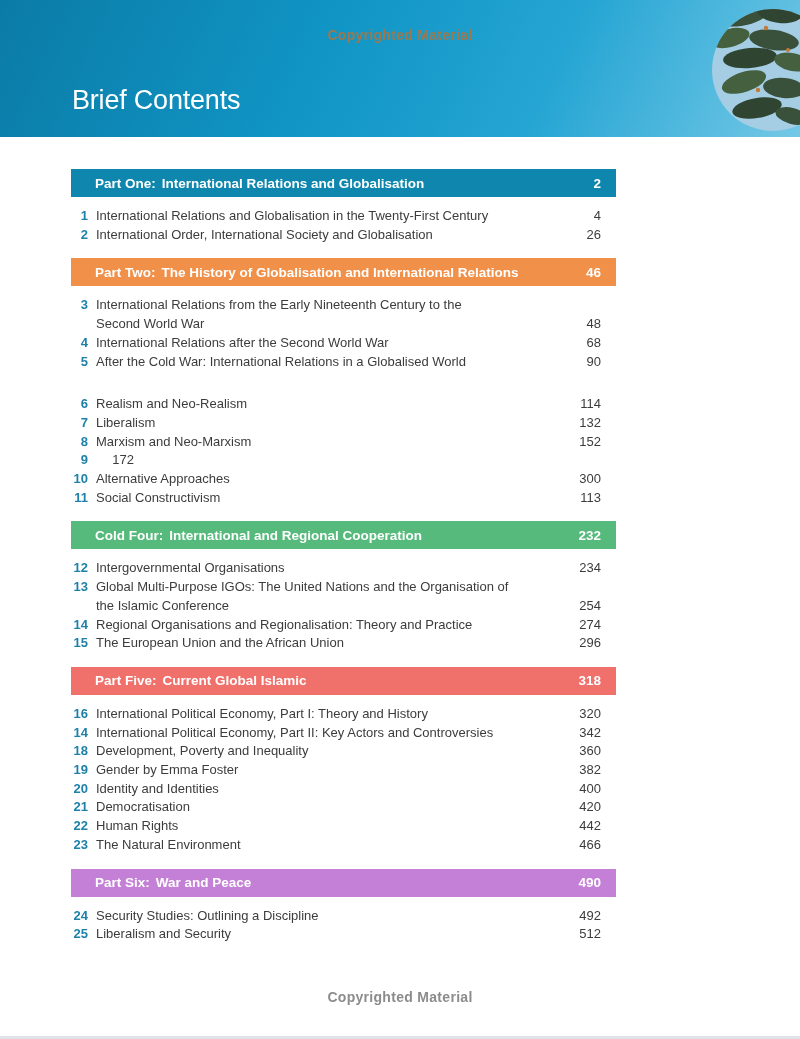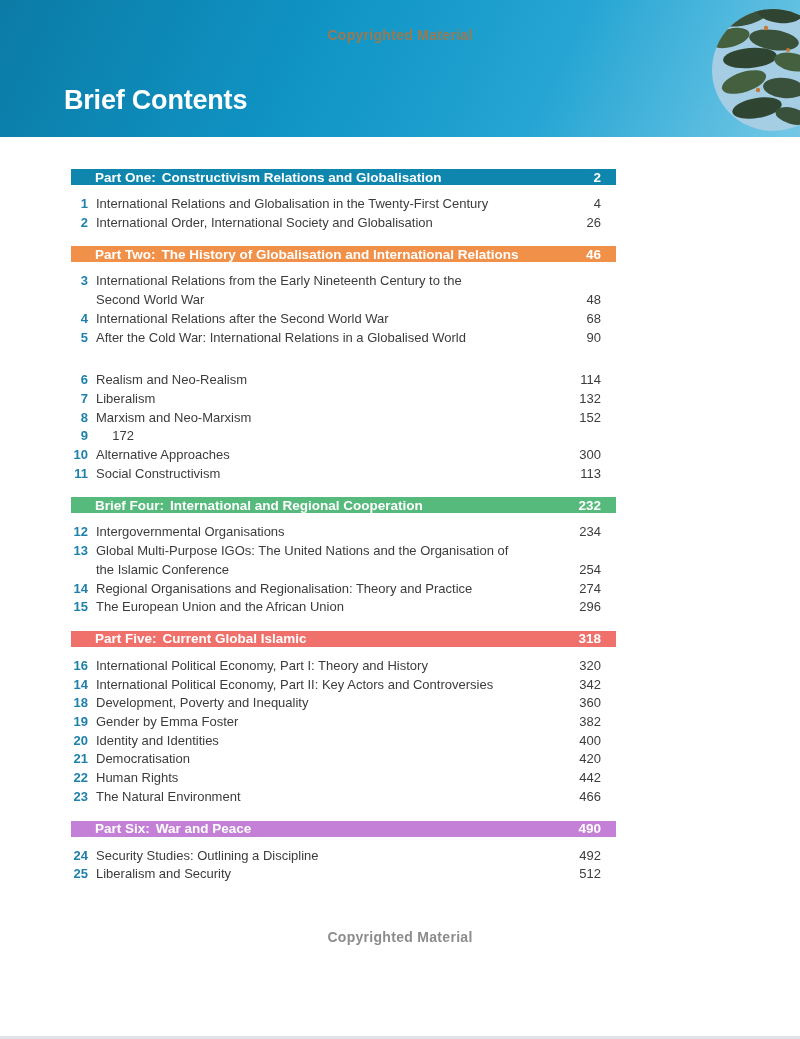--- a/index.html
+++ b/index.html
@@ -11,27 +11,27 @@
   }
   .header{
     position:relative;height:137px;
     background:linear-gradient(115deg,#0b7ba6 0%,#1095c5 40%,#25a5d3 68%,#74c8e6 100%);
   }
   .copyright-top{
     position:absolute;top:27px;left:0;width:100%;text-align:center;
     font-size:14px;font-weight:bold;color:#9b7950;letter-spacing:.3px;
   }
   .page-title{
-    position:absolute;left:64px;top:85px;margin:0;
-    font-size:27px;font-weight:bold;color:#ffffff;letter-spacing:-.2px;
+    position:absolute;left:72px;top:85px;margin:0;
+    font-size:27px;font-weight:normal;color:#ffffff;letter-spacing:-.2px;
   }
   .globe{position:absolute;right:0;top:0;}
   .content{margin:32px 0 0 71px;width:545px;}
   .part-band{
-    height:16px;display:flex;align-items:center;
+    height:28px;display:flex;align-items:center;
     padding:0 15px 0 24px;color:#ffffff;font-size:13.5px;
   }
   .part-label{font-weight:800;margin-right:6px;white-space:nowrap;}
   .part-title{font-weight:700;flex:1;white-space:nowrap;}
   .part-page{font-weight:700;margin-left:auto;text-align:right;}
   .chapters{padding:10px 15px 14px 0;font-size:13px;color:#3c3c3c;}
   .row{display:flex;line-height:18.7px;}
   .cnum{width:17px;flex-shrink:0;text-align:right;font-weight:bold;color:#1e81a9;align-self:flex-start;}
   .ctitle{flex:1;margin-left:8px;white-space:pre-line;}
   .cpage{width:46px;flex-shrink:0;text-align:right;align-self:flex-end;}
@@ -71,21 +71,21 @@
         <circle cx="88" cy="50" r="2" fill="#c47a36"></circle>
         <circle cx="58" cy="90" r="2.2" fill="#c47a36"></circle>
       </g>
     </svg>
   </div>
 
   <div class="content">
       <section class="part">
         <div class="part-band" style="background: rgb(14, 134, 173);">
           <span class="part-label">Part One:</span>
-          <span class="part-title">Constructivism Relations and Globalisation</span>
+          <span class="part-title">International Relations and Globalisation</span>
           <span class="part-page">2</span>
         </div>
         <div class="chapters">
           <div class="row">
             <span class="cnum">1</span>
             <span class="ctitle">International Relations and Globalisation in the Twenty-First Century</span>
             <span class="cpage">4</span>
           </div>
           <div class="row">
             <span class="cnum">2</span>
@@ -147,21 +147,21 @@
           </div>
           <div class="row">
             <span class="cnum">11</span>
             <span class="ctitle">Social Constructivism</span>
             <span class="cpage">113</span>
           </div>
         </div>
       </section>
       <section class="part">
         <div class="part-band" style="background: rgb(85, 186, 123);">
-          <span class="part-label">Brief Four:</span>
+          <span class="part-label">Cold Four:</span>
           <span class="part-title">International and Regional Cooperation</span>
           <span class="part-page">232</span>
         </div>
         <div class="chapters">
           <div class="row">
             <span class="cnum">12</span>
             <span class="ctitle">Intergovernmental Organisations</span>
             <span class="cpage">234</span>
           </div>
           <div class="row">

